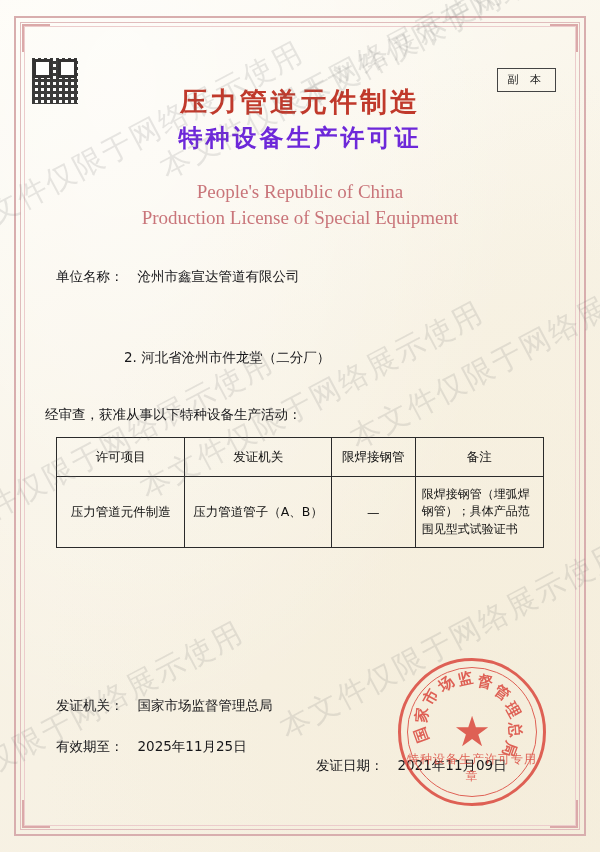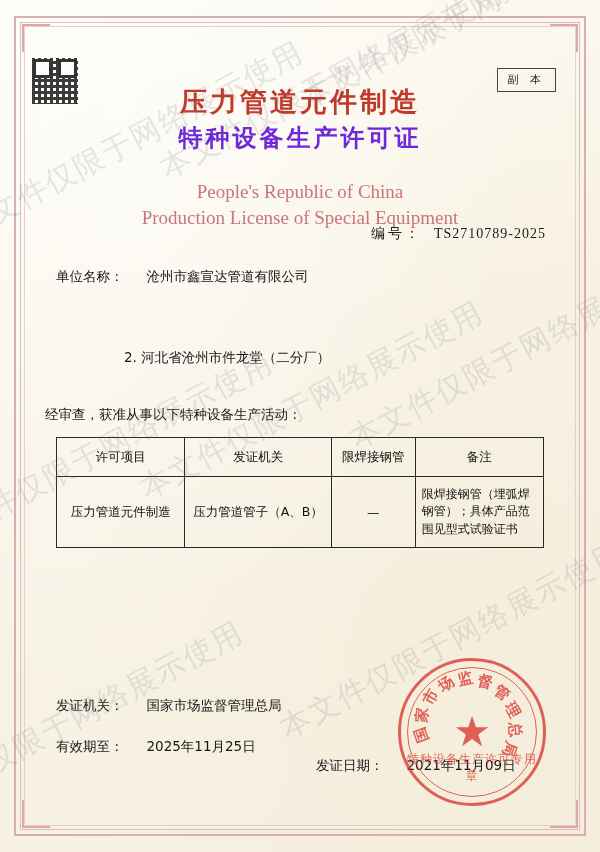--- a/index.html
+++ b/index.html
@@ -150,21 +150,21 @@
   .cert-no .value { margin-left: 12px; font-family: "Liberation Serif", serif; }
 
   .field {
     position: absolute;
     font-size: 13.5px;
     color: #17171a;
     font-family: "DejaVu Sans", sans-serif;
     white-space: nowrap;
   }
   .field .lab { letter-spacing: 0px; }
-  .field .val { margin-left: 23px; }
+  .field .val { margin-left: 14px; }
 
   .f-unit  { left: 56px; top: 268px; }
   .f-addr  { left: 56px; top: 295px; }
   .f-mfg   { left: 56px; top: 322px; }
   .mfg-line2 { left: 124px; top: 349px; }
   .mfg-line3 { left: 124px; top: 376px; }
   .f-review { left: 45px; top: 406px; }
 
   table.perm {
     position: absolute;
@@ -296,23 +296,20 @@
 
   <div class="qr"></div>
 
   <div class="copy-badge">副 本</div>
 
   <div class="title-zh1">压力管道元件制造</div>
   <div class="title-zh2">特种设备生产许可证</div>
   <div class="title-en1">Production License of Special Equipment</div>
   <div class="title-en2">People's Republic of China</div>
 
-  <div class="cert-no">
-    <span class="label">编号：</span><span class="value">TS2710789-2025</span>
-  </div>
 
   <div class="field f-unit">
     <span class="lab">单位名称：</span><span class="val">沧州市鑫宣达管道有限公司</span>
   </div>
 
 
   <div class="field mfg-line2">2. 河北省沧州市件龙堂（二分厂）</div>
 
   <div class="field f-review">经审查，获准从事以下特种设备生产活动：</div>
 

